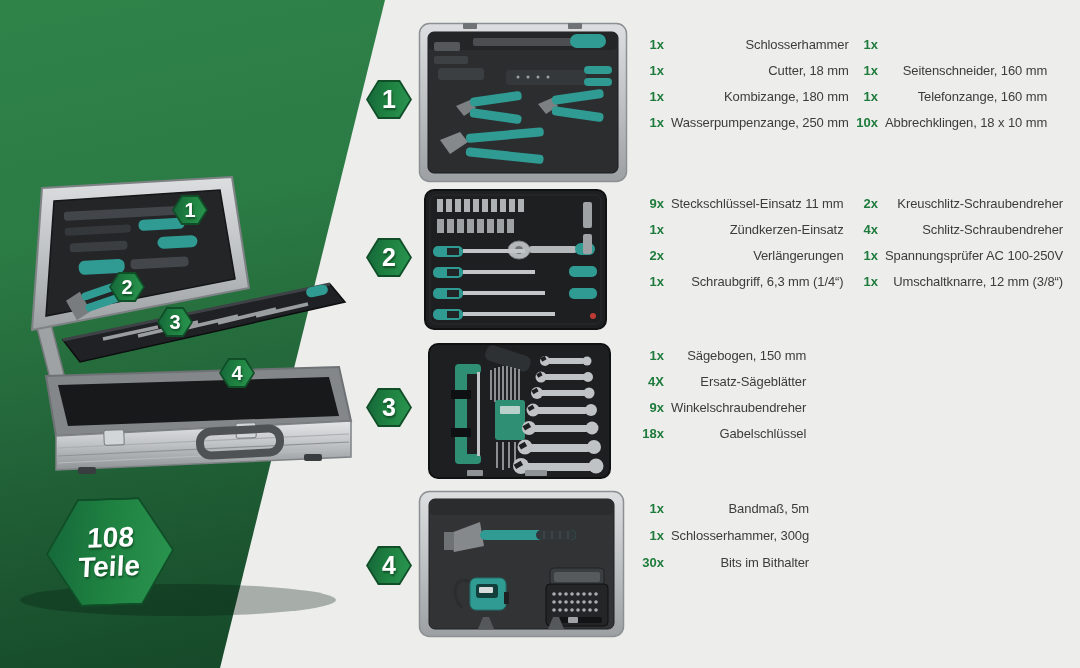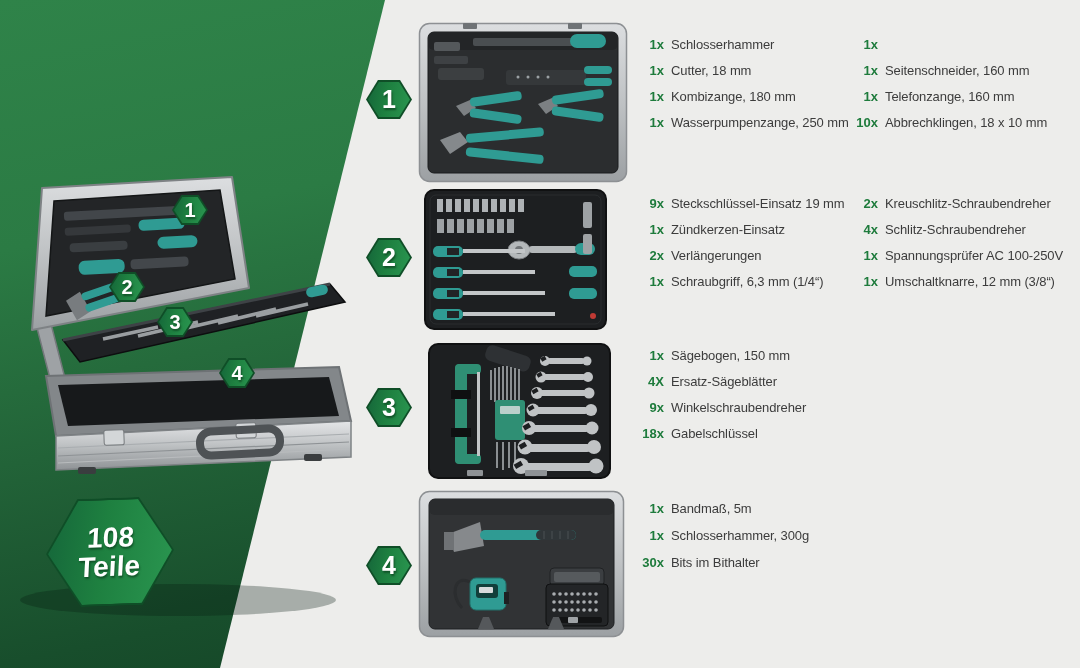--- a/index.html
+++ b/index.html
@@ -32,21 +32,21 @@
   .hex.badge .txt{position:relative;z-index:2;text-align:center;font-size:28px;
     line-height:1.05;font-weight:700;transform:skewX(-5deg);
     text-shadow:1px 2px 2px rgba(6,40,18,.55);}
 
   
   .photo{position:absolute;}
   .photo svg{display:block;width:100%;height:100%;}
 
   
   .col{position:absolute;z-index:5;}
-  .item-row{display:flex;align-items:center;height:26px;}
+  .item-row{display:flex;align-items:center;height:26px;justify-content:space-between;}
   .col.rh27 .item-row{height:27px;}
   .qty{flex:none;width:27px;text-align:right;color:#1E7B3C;font-weight:700;font-size:13px;}
   .lbl{margin-left:7px;color:#3C3C3C;font-size:13px;letter-spacing:-.1px;white-space:nowrap;}
 </style>
 </head>
 <body>
 
 <div class="stage">
 
   <div class="green-bg"></div>
@@ -430,21 +430,21 @@
         <span class="lbl">Telefonzange, 160 mm</span>
       </div>
       <div class="item-row">
         <span class="qty">10x</span>
         <span class="lbl">Abbrechklingen, 18 x 10 mm</span>
       </div>
     </div>
   <div class="col" style="left:637px;top:190px">
       <div class="item-row">
         <span class="qty">9x</span>
-        <span class="lbl">Steckschlüssel-Einsatz 19 mm</span>
+        <span class="lbl">Steckschlüssel-Einsatz 11 mm</span>
       </div>
       <div class="item-row">
         <span class="qty">1x</span>
         <span class="lbl">Zündkerzen-Einsatz</span>
       </div>
       <div class="item-row">
         <span class="qty">2x</span>
         <span class="lbl">Verlängerungen</span>
       </div>
       <div class="item-row">

